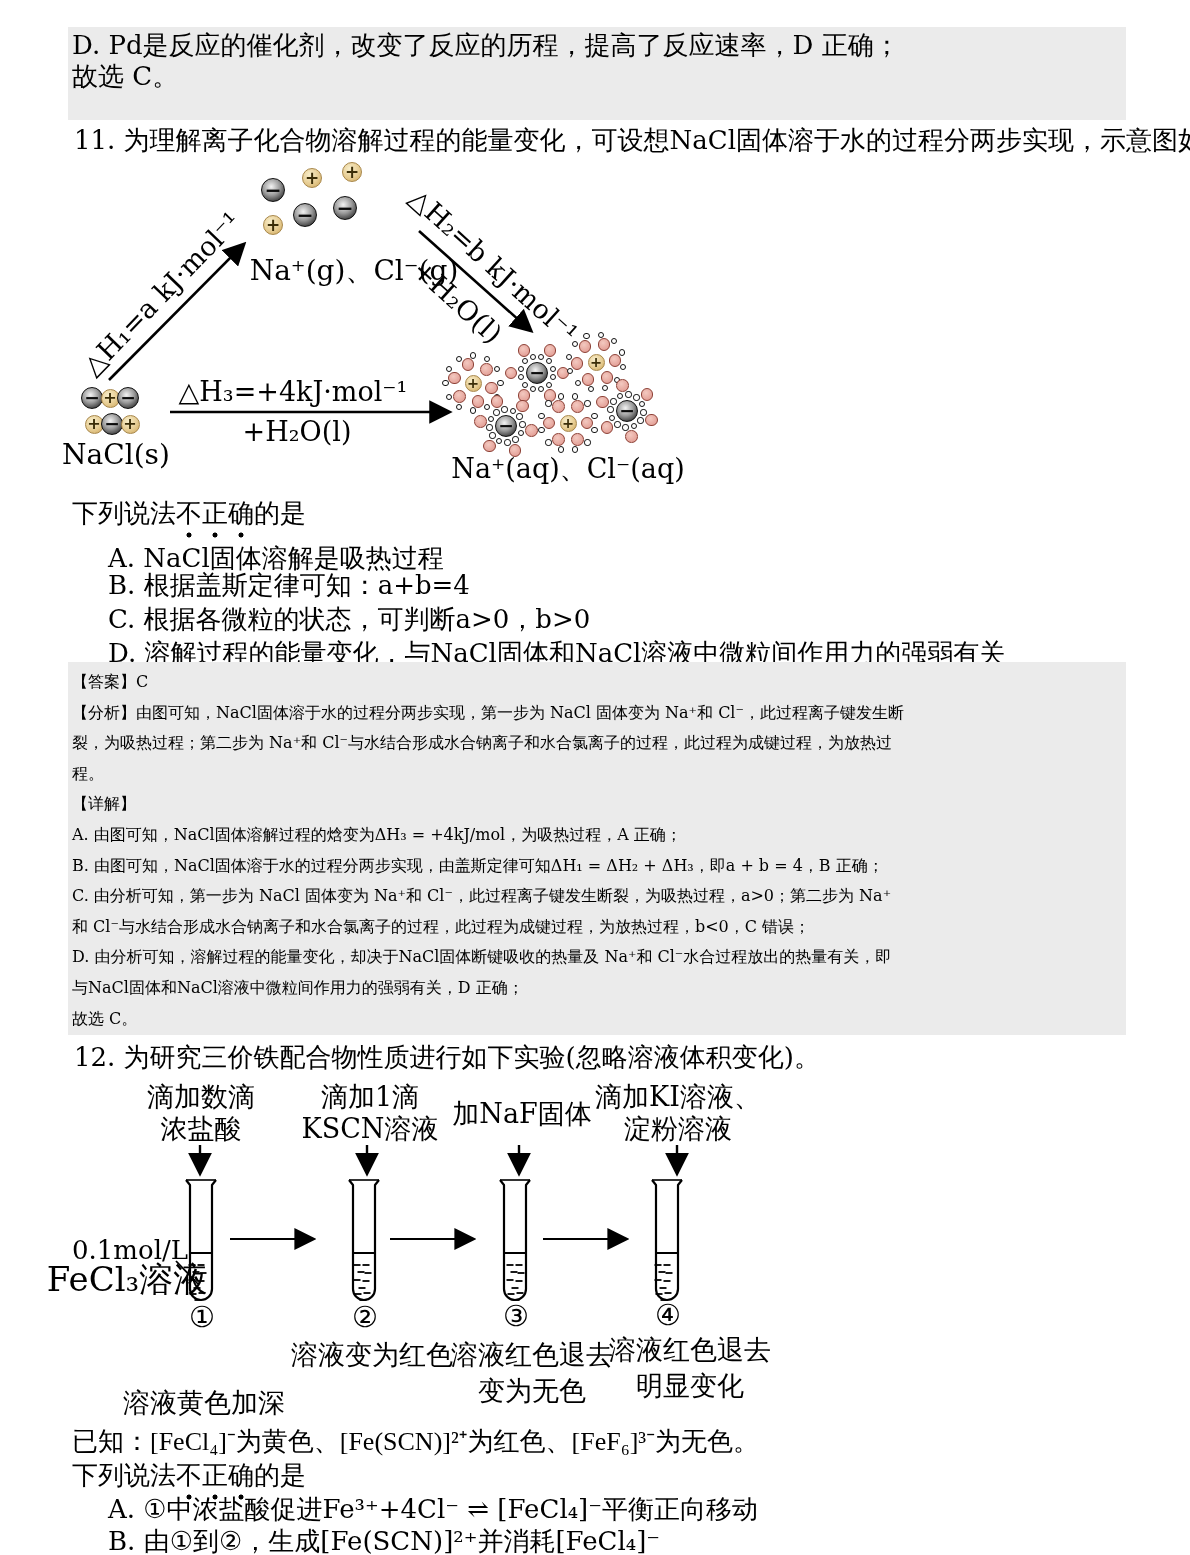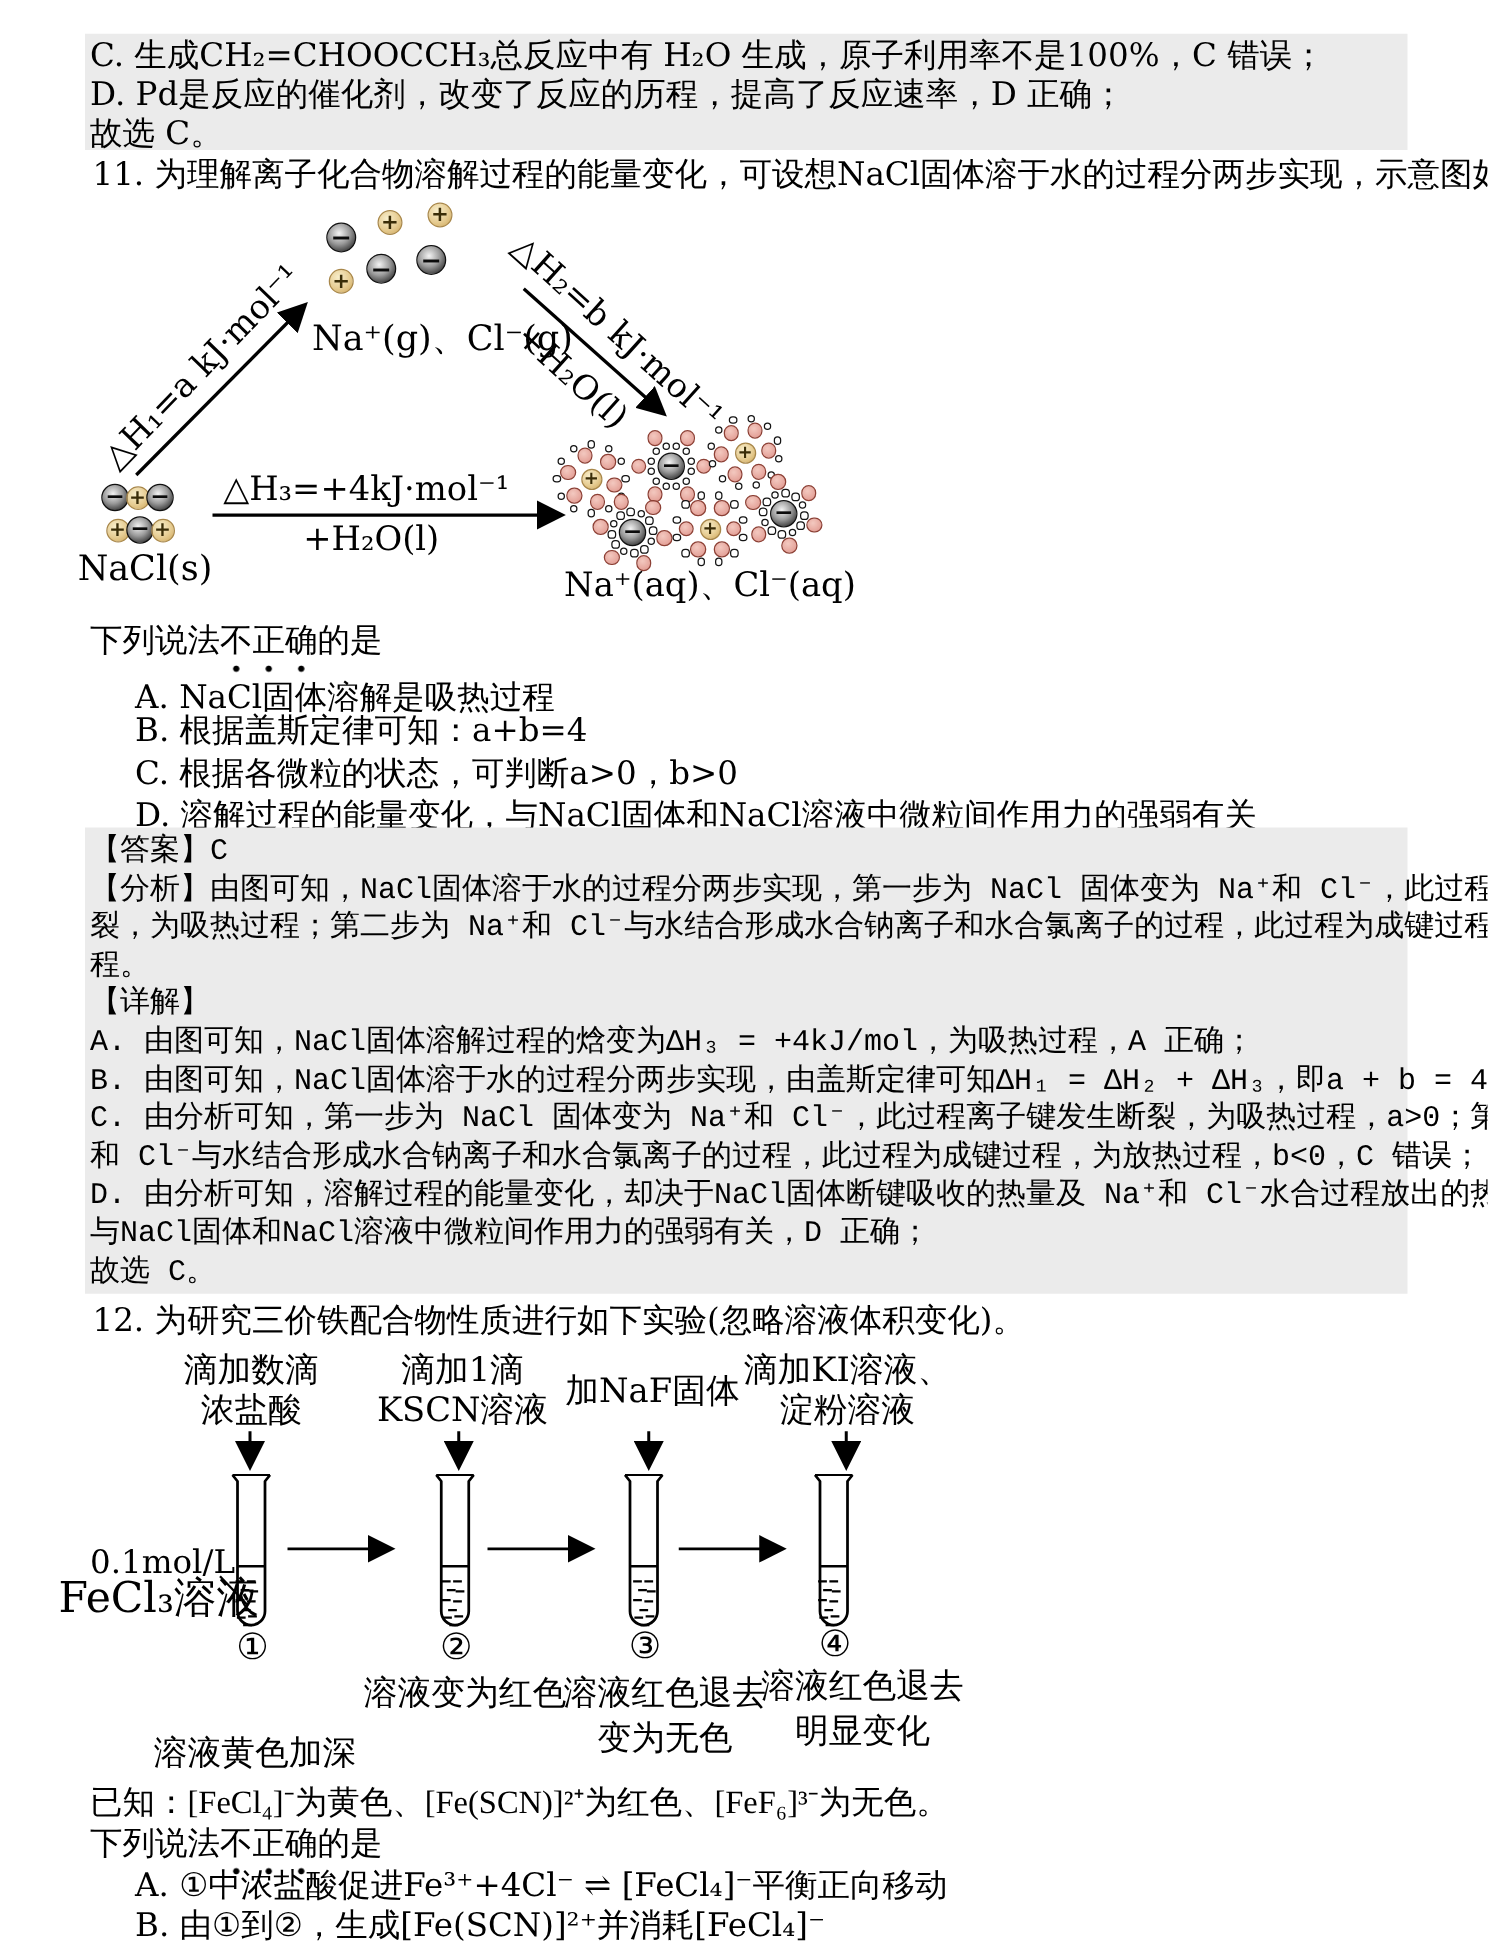--- a/index.html
+++ b/index.html
@@ -2,21 +2,21 @@
 <html><head>
 <meta charset="utf-8">
 <style>
   html,body{margin:0;padding:0;}
   body{width:1190px;height:1555px;position:relative;background:#fff;color:#000;
        font-family:"DejaVu Serif","Liberation Serif","DejaVu Sans",serif;overflow:hidden;}
   .abs{position:absolute;}
   .nowrap{white-space:nowrap;}
   .grayblock{background:#ebebeb;}
   .t26{font-size:26px;line-height:31px;}
-  .sol{font-size:24px;line-height:30.6px;font-family:Liberation Mono, monospace;}
+  .sol{font-size:16px;line-height:30.6px;}
   .lbl{position:absolute;white-space:nowrap;font-size:27px;line-height:1.2;}
   .lbl28{font-size:28px;}
   .emph{position:relative;display:inline-block;}
   .emph::after{content:"";position:absolute;left:0;right:0;bottom:-9px;height:6px;
      background-image:radial-gradient(circle,#000 2.2px,transparent 2.8px);
      background-size:26px 6px;background-repeat:repeat-x;background-position:0 0;}
   .circ{position:absolute;border-radius:50%;display:flex;align-items:center;justify-content:center;
      line-height:1;font-family:"DejaVu Sans",sans-serif;font-weight:700;box-sizing:border-box;}
   .pos{background:radial-gradient(circle at 38% 32%,#f8eecb,#e6cc92 55%,#cfa95e 95%);
      border:1px solid #a8874a;color:#3a2d08;}
@@ -24,21 +24,20 @@
      border:1px solid #101010;color:#0b0b0b;}
   .watO{background:radial-gradient(circle at 40% 35%,#f3c9c0,#e5a49b 70%,#d28d84);border:1.5px solid #8d4035;}
   .watH{background:#fff;border:1.6px solid #141414;}
   svg{position:absolute;}
   .tubeNum{position:absolute;font-size:29px;transform:translate(-50%,-50%);font-family:"DejaVu Sans","DejaVu Serif",serif;}
 </style>
 </head>
 <body>
 
 <div class="abs grayblock" style="left:68px;top:27px;width:1058px;height:93px;padding:3px 0 0 4px;box-sizing:border-box;">
-  <div class="t26 nowrap">C. 生成CH₂=CHOOCCH₃总反应中有 H₂O 生成，原子利用率不是100%，C 错误；</div>
   <div class="t26 nowrap">D. Pd是反应的催化剂，改变了反应的历程，提高了反应速率，D 正确；</div>
   <div class="t26 nowrap">故选 C。</div>
 </div>
 
 <div class="abs t26 nowrap" style="left:74px;top:125px;">11. 为理解离子化合物溶解过程的能量变化，可设想NaCl固体溶于水的过程分两步实现，示意图如下。</div>
 
 <svg style="left:0;top:160px;" width="700" height="340" viewBox="0 160 700 340">
   <defs>
     <marker id="ah" viewBox="0 0 10 10" refX="8" refY="5" markerWidth="9" markerHeight="9" orient="auto-start-reverse">
       <path d="M0,0 L10,5 L0,10 z" fill="#000"></path>

